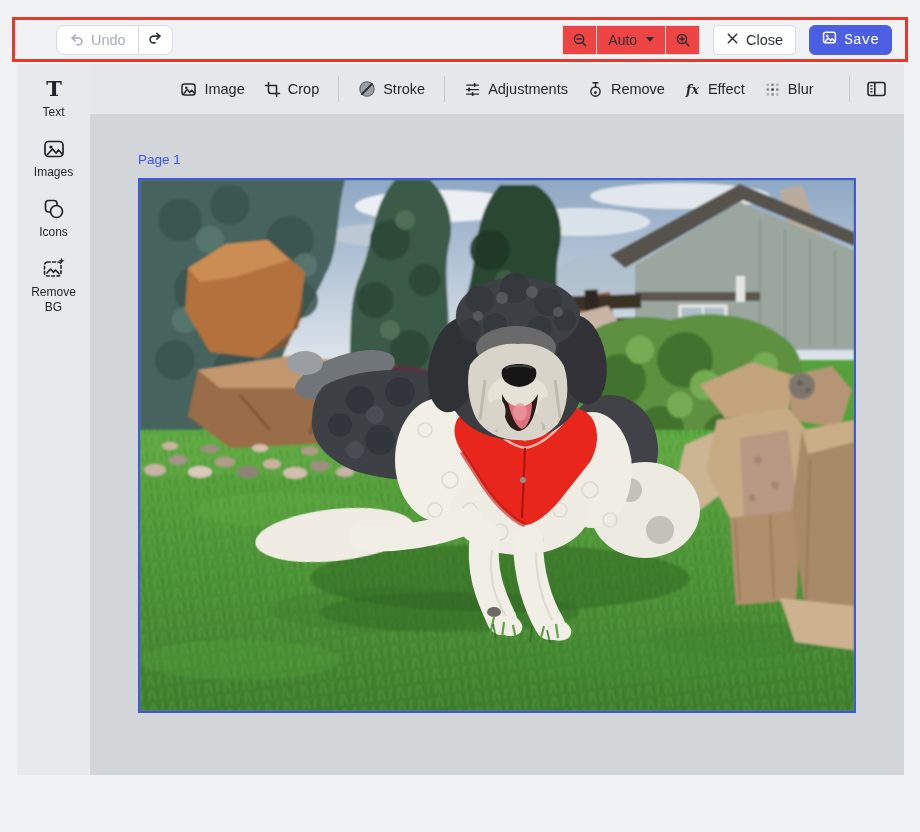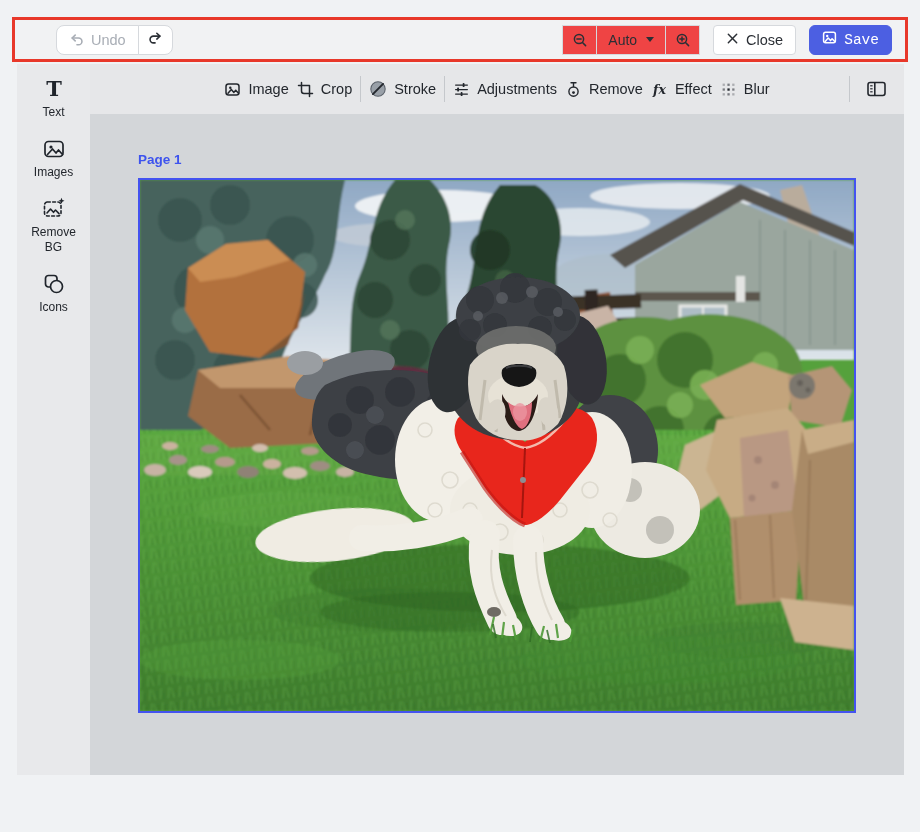--- a/index.html
+++ b/index.html
@@ -33,27 +33,27 @@
   
   .main { display:flex; margin:2px 16px 0 17px; height:711px; }
   .side { width:73px; background:#e8e9eb; display:flex; flex-direction:column; align-items:center;
           padding-top:13px; gap:17px; flex:none; }
   .side-item { display:flex; flex-direction:column; align-items:center; gap:4px; width:100%;
                color:#23272d; font-size:12px; text-align:center; line-height:1.25; cursor:pointer; }
   .side-item .lbl { max-width:60px; }
 
   .editor { flex:1; display:flex; flex-direction:column; min-width:0; }
   .etb { height:50px; background:#e6e7e9; display:flex; align-items:center; justify-content:center;
-         gap:8px; position:relative; font-size:14.5px; color:#23272d; flex:none;text-align:center; }
+         gap:19px; position:relative; font-size:14.5px; color:#23272d; flex:none;text-align:center; }
   .etb-item { display:flex; align-items:center; gap:7px; cursor:pointer; }
   .etb-sep { width:1px; height:26px; background:#c5c8cc; }
   .panel-btn { position:absolute; right:17px; top:0; height:50px; display:flex; align-items:center; cursor:pointer; }
 
   .cnv { flex:1; background:#d3d6d9; position:relative; }
-  .page-label { position:absolute; left:48px; top:38px; color:#3d53ee; font-weight:bold;
+  .page-label { position:absolute; left:48px; top:38px; color:#3d53ee; font-weight:normal;
                 font-size:13.5px; cursor:pointer; }
   .photo { position:absolute; left:48px; top:64px; width:718px; height:535px;
            border:2px solid #4353f0; background:#55a13c; cursor:pointer; }
   .photo svg { display:block; width:714px; height:531px; }
 </style>
 </head>
 <body>
 
 <div class="app">
 
@@ -136,33 +136,33 @@
       </div>
       <div class="side-item">
         <svg width="24" height="24" viewBox="0 0 24 24" fill="none" stroke="#1f242b" stroke-width="1.7" stroke-linecap="round" stroke-linejoin="round">
           <rect x="3" y="4.5" width="18" height="15" rx="3.5"></rect>
           <circle cx="9" cy="10" r="1.6" fill="#1f242b" stroke="none"></circle>
           <path d="M5.5 17.5 L10.5 12 l3.5 4 2.5-3 4 4.5"></path>
         </svg>
         <span class="lbl">Images</span>
       </div>
       <div class="side-item">
+        <svg width="24" height="24" viewBox="0 0 24 24" fill="none" stroke="#1f242b" stroke-width="1.7">
+          <rect x="3.5" y="3.5" width="11.5" height="11.5" rx="3"></rect>
+          <circle cx="14.5" cy="14.5" r="6" fill="#e8e9eb"></circle>
+        </svg>
+        <span class="lbl">Icons</span>
+      </div>
+      <div class="side-item">
         <svg width="24" height="24" viewBox="0 0 24 24" fill="none" stroke="#1f242b" stroke-width="1.6" stroke-linecap="round" stroke-linejoin="round">
           <rect x="2.5" y="5" width="16.5" height="14" rx="3" stroke-dasharray="2.8 2.4"></rect>
           <path d="M5 16 l3.5-4 3 3.3 2-2.3 3.5 3.6"></path>
           <path d="M19.5 0.8 l0.9 2.1 2.1 0.9 -2.1 0.9 -0.9 2.1 -0.9 -2.1 -2.1 -0.9 2.1 -0.9 z" fill="#1f242b" stroke="none"></path>
         </svg>
         <span class="lbl">Remove BG</span>
-      </div>
-      <div class="side-item">
-        <svg width="24" height="24" viewBox="0 0 24 24" fill="none" stroke="#1f242b" stroke-width="1.7">
-          <rect x="3.5" y="3.5" width="11.5" height="11.5" rx="3"></rect>
-          <circle cx="14.5" cy="14.5" r="6" fill="#e8e9eb"></circle>
-        </svg>
-        <span class="lbl">Icons</span>
       </div>
     </div>
 
     <div class="editor">
 
       <div class="etb">
         <div class="etb-item">
           <svg width="17" height="17" viewBox="0 0 17 17" fill="none" stroke="#23272d" stroke-width="1.5" stroke-linecap="round" stroke-linejoin="round">
             <rect x="2" y="3" width="13" height="11" rx="2.5"></rect>
             <circle cx="6.3" cy="6.8" r="1.2" fill="#23272d" stroke="none"></circle>

